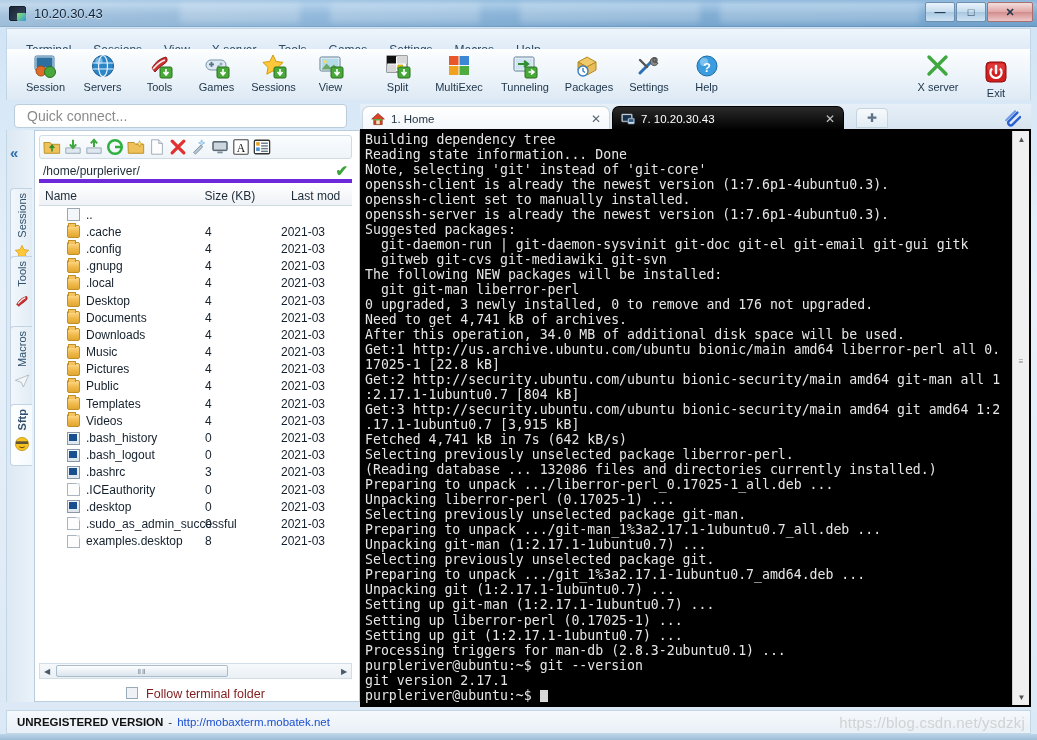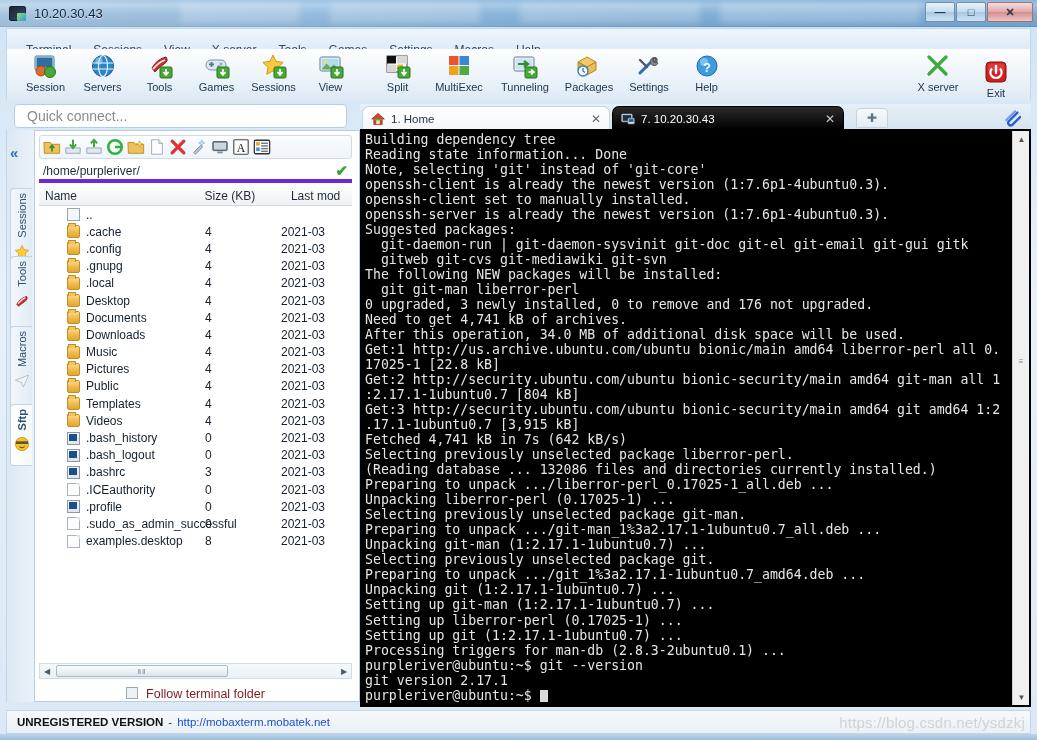--- a/index.html
+++ b/index.html
@@ -753,21 +753,21 @@
           <div class="nm">
             <span class="ficon file"></span>
             <span>.ICEauthority</span>
           </div>
           <div class="sz">0</div>
           <div class="dt">2021-03</div>
         </div>
         <div class="fb-row">
           <div class="nm">
             <span class="ficon script"></span>
-            <span>.profile</span>
+            <span>.desktop</span>
           </div>
           <div class="sz">0</div>
           <div class="dt">2021-03</div>
         </div>
         <div class="fb-row">
           <div class="nm">
             <span class="ficon file"></span>
             <span>.sudo_as_admin_successful</span>
           </div>
           <div class="sz">0</div>

